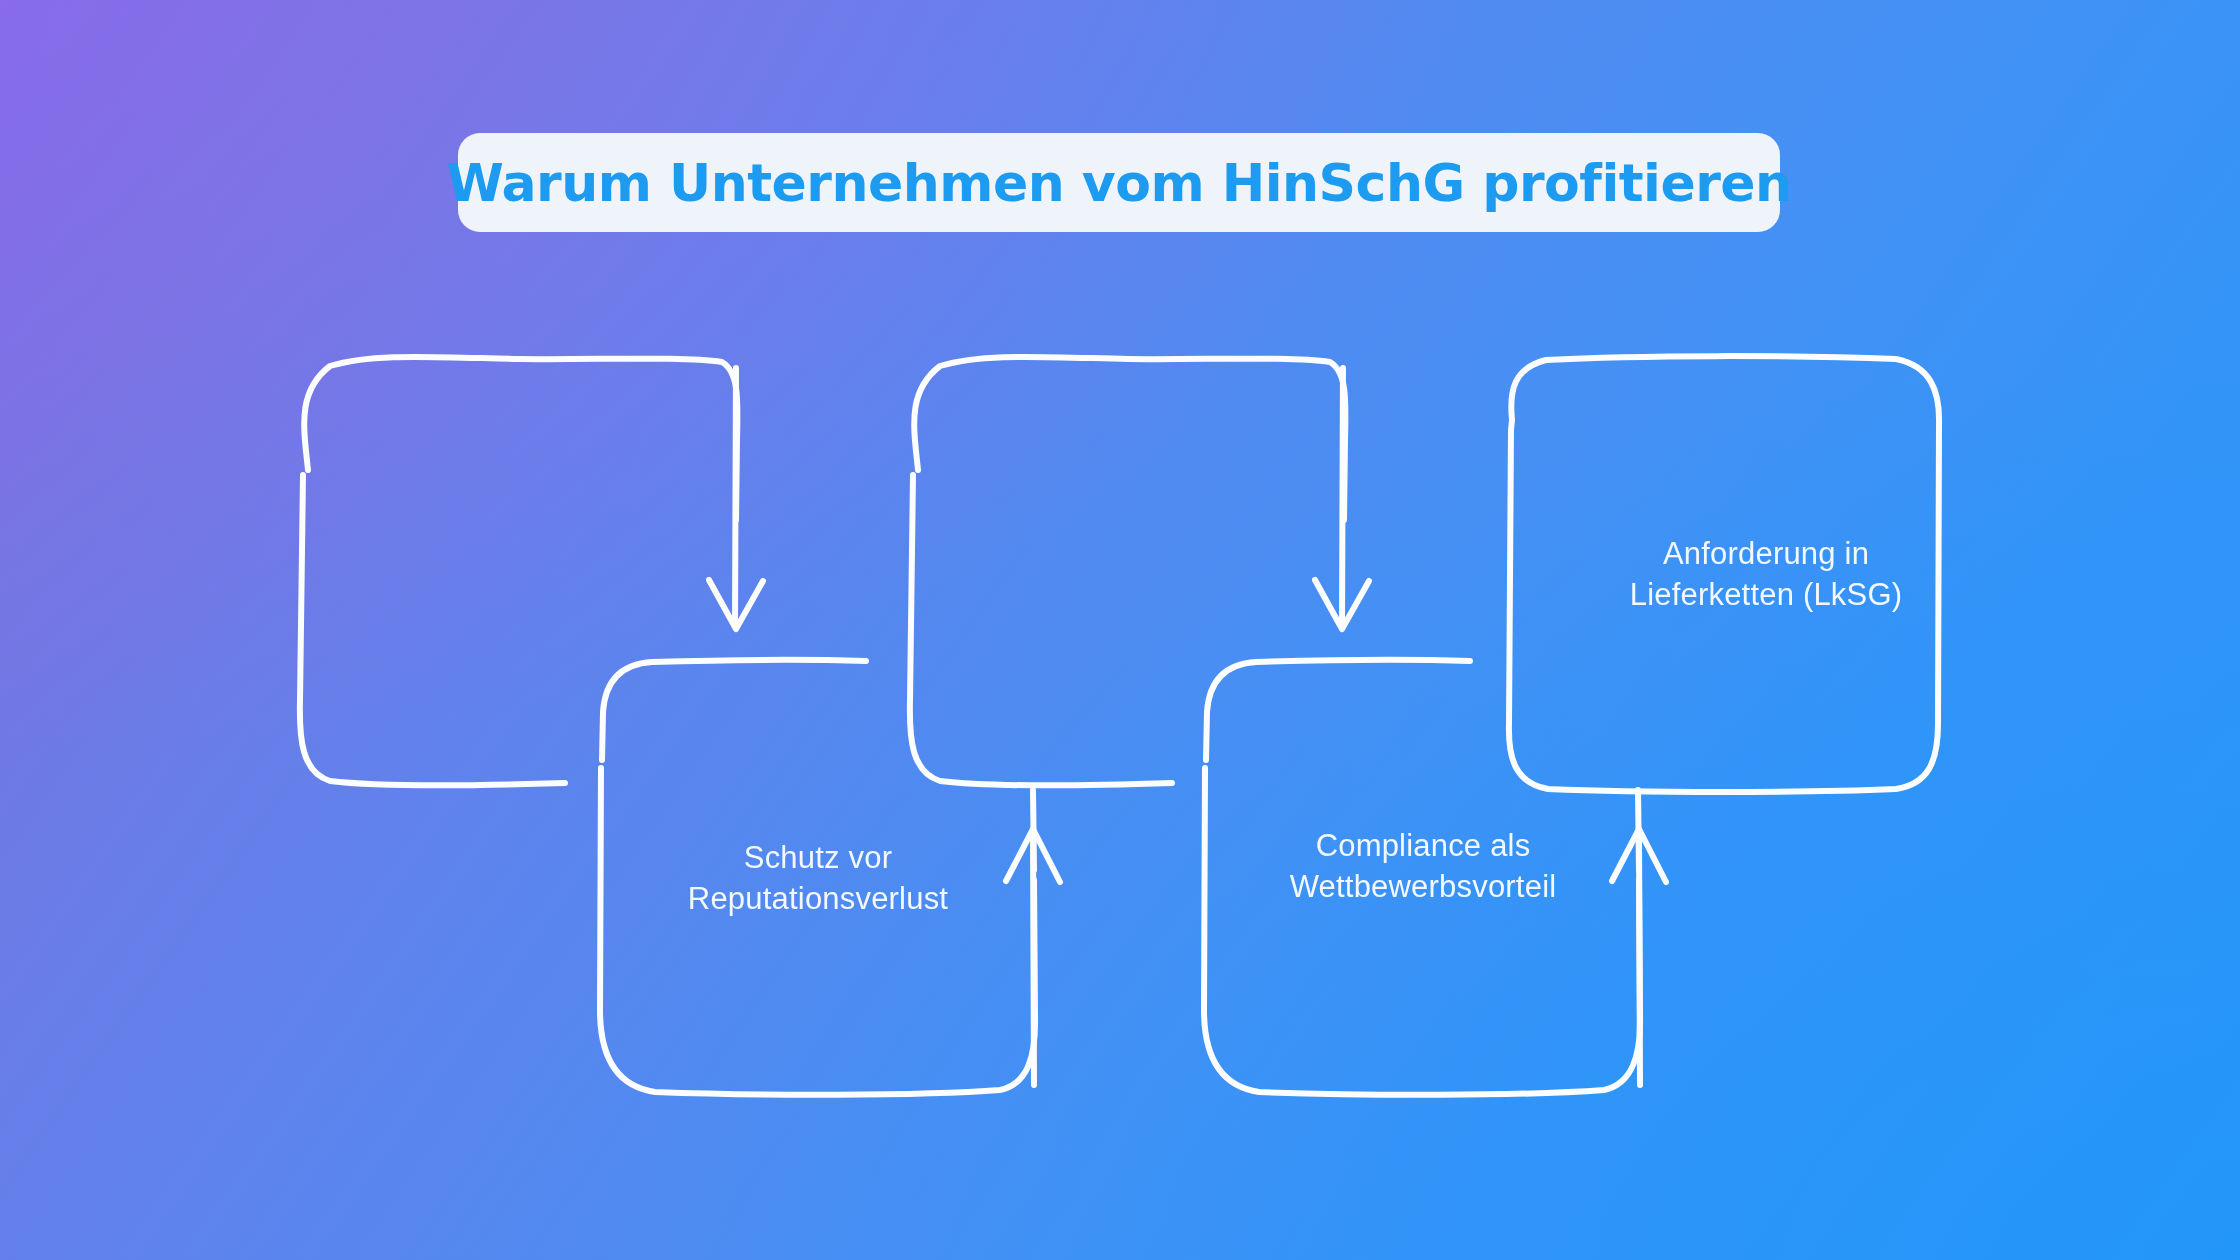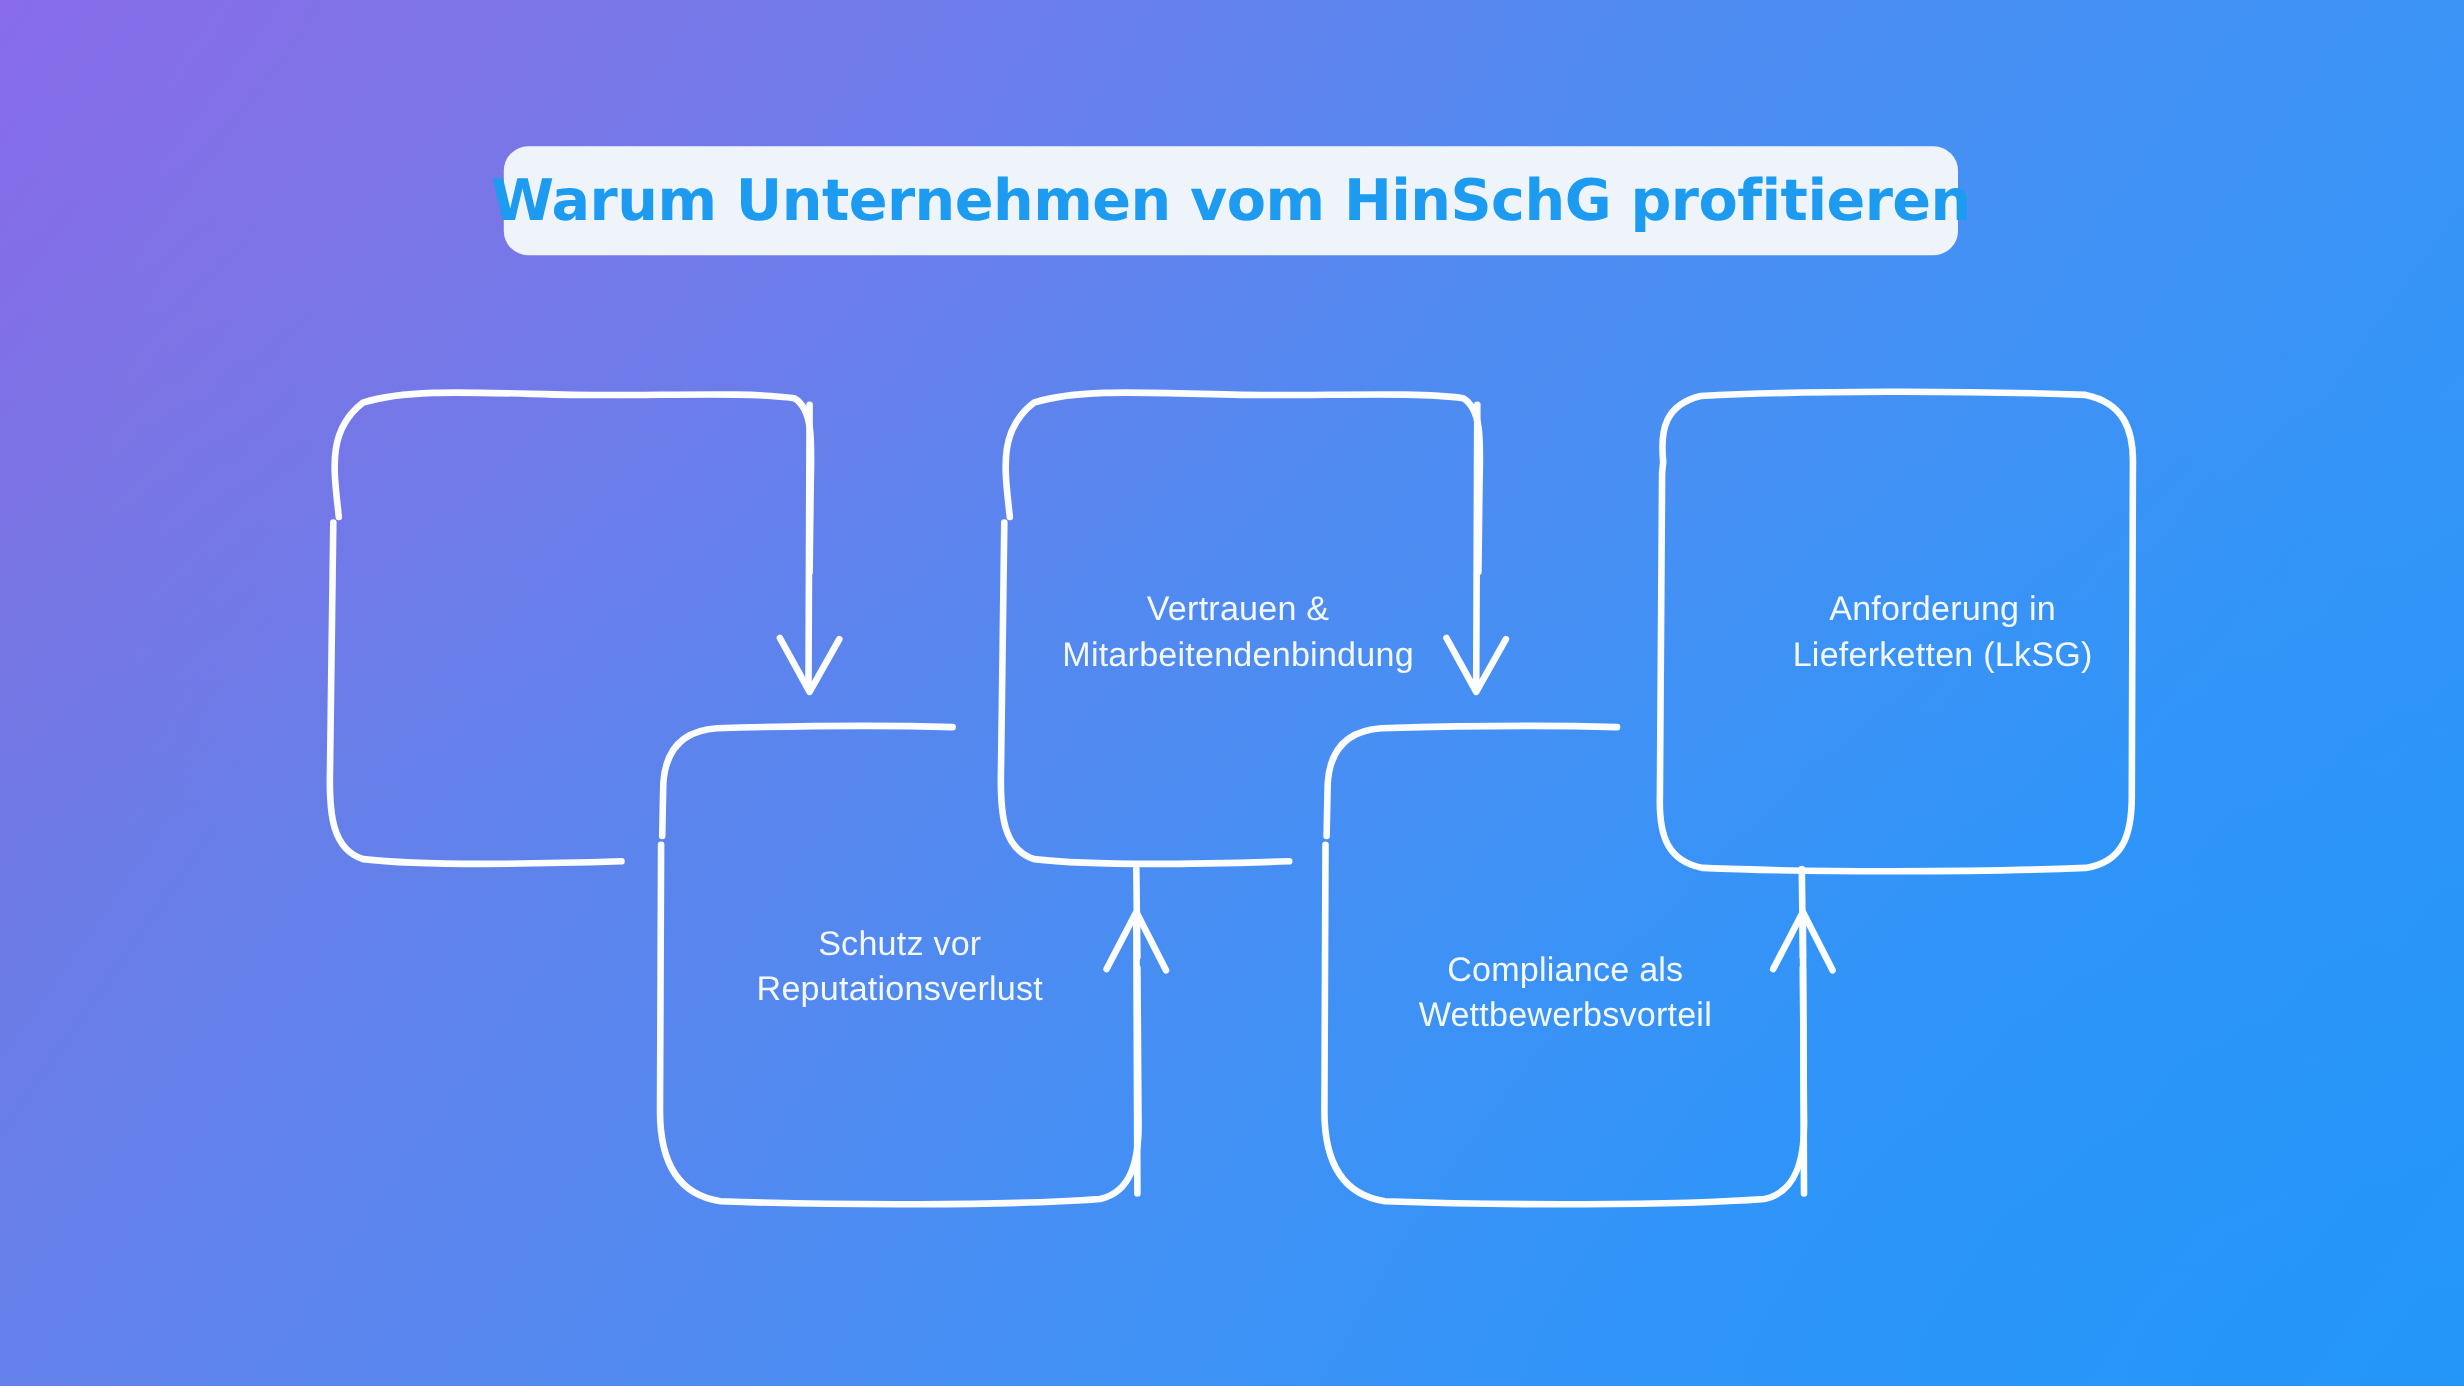--- a/index.html
+++ b/index.html
@@ -89,21 +89,21 @@
     line-height: 1.33;
     font-weight: 400;
     text-align: center;
     letter-spacing: 0.2px;
     white-space: pre-line;
     padding: 0 8px;
   }
   .n1 { left: 295px; top: 358px;  width: 446px; height: 432px; }
   .n2 { left: 600px; top: 660px;  width: 436px; height: 436px; align-items: center; }
   .n3 { left: 905px; top: 358px;  width: 441px; height: 432px; }
-  .n4 { left: 1200px; top: 684px; width: 446px; height: 436px; }
+  .n4 { left: 1200px; top: 648px; width: 446px; height: 436px; }
   .n5 { left: 1548px; top: 358px; width: 436px; height: 432px; }
 </style>
 </head>
 <body>
 
 <div id="stage">
 
   <div class="title-pill">
     <div class="title-text">Warum Unternehmen vom HinSchG profitieren</div>
   </div>
@@ -197,24 +197,20 @@
     </g>
 
   </svg>
 
 
   <div class="node n2">
     <div class="node-label">Schutz vor
 Reputationsverlust</div>
   </div>
 
-  <div class="node n3">
-    <div class="node-label">Vertrauen &amp;
-Mitarbeitendenbindung</div>
-  </div>
 
   <div class="node n4">
     <div class="node-label">Compliance als
 Wettbewerbsvorteil</div>
   </div>
 
   <div class="node n5">
     <div class="node-label">Anforderung in
 Lieferketten (LkSG)</div>
   </div>

